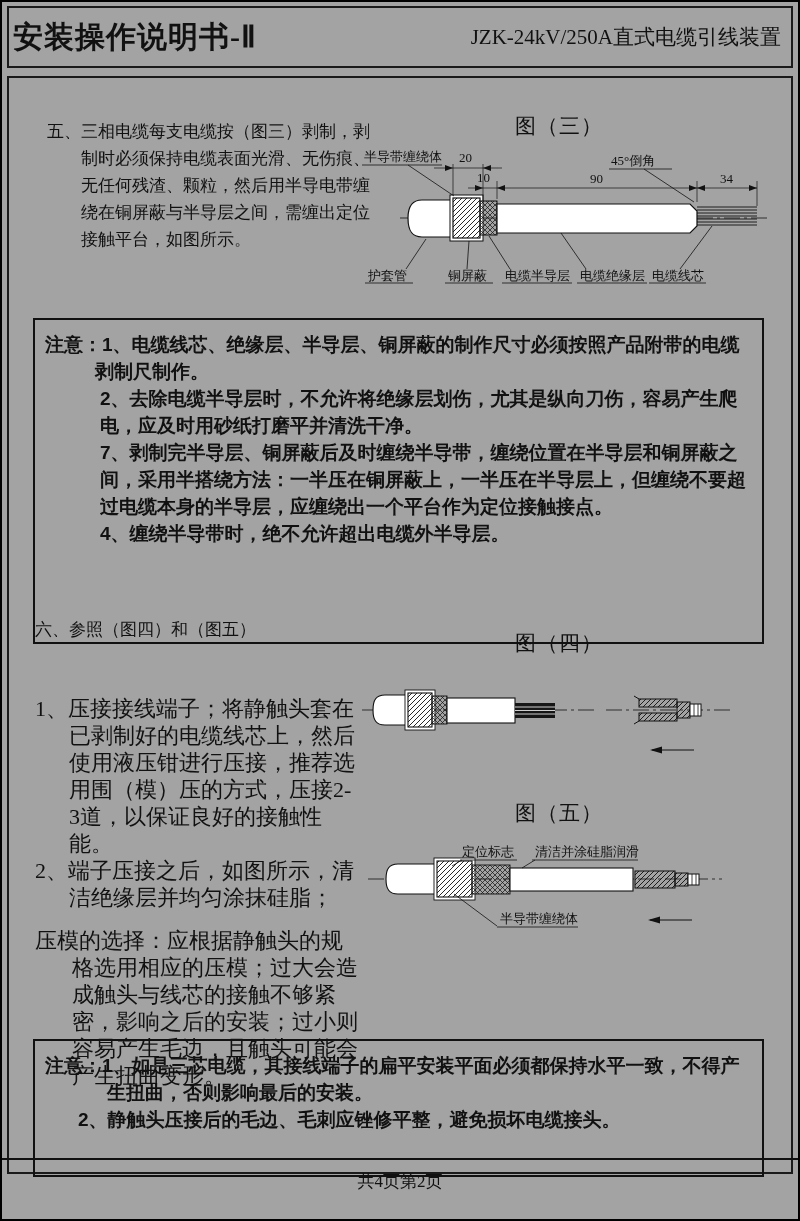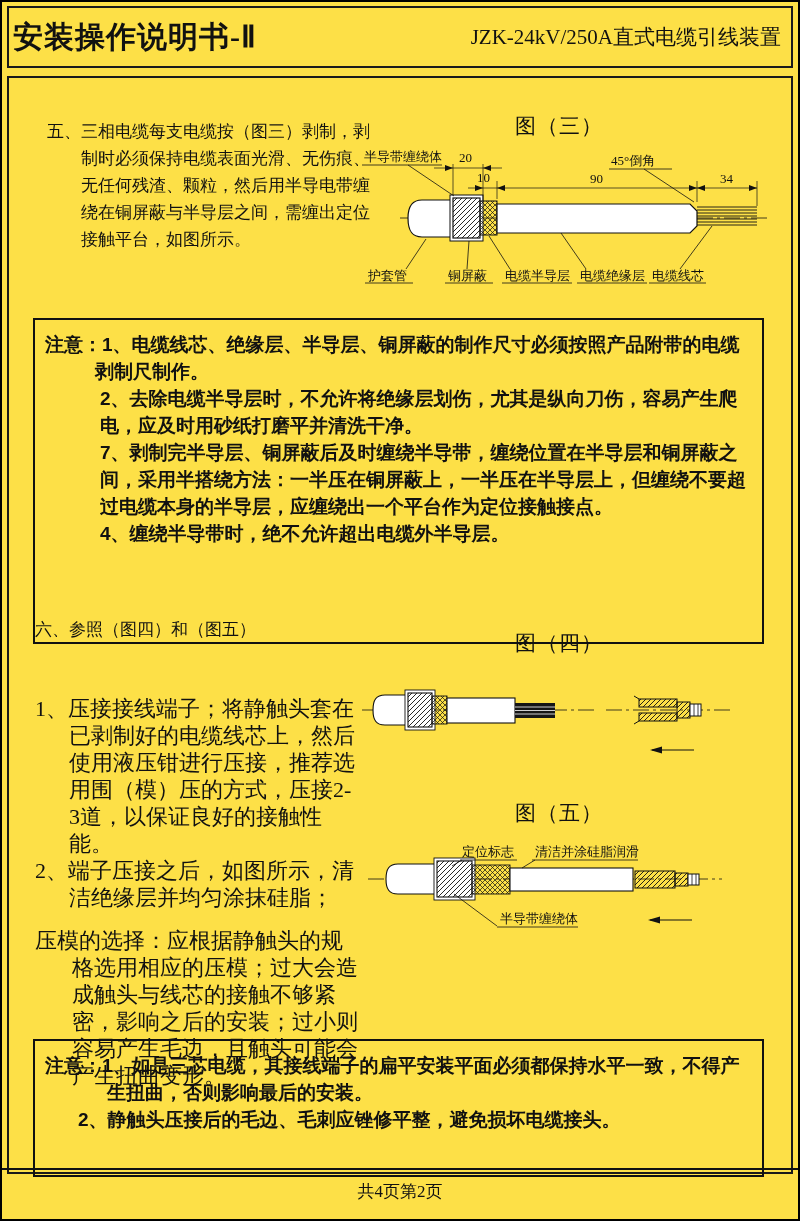--- a/index.html
+++ b/index.html
@@ -1,23 +1,23 @@
 <!DOCTYPE html>
 <html><head>
 <meta charset="utf-8">
 <style>
   html,body{margin:0;padding:0;background:#fff;}
-  .page{position:relative;width:800px;height:1221px;background:#fde047;border:2px solid #000;
+  .page{position:relative;width:800px;height:1221px;background:#a3a3a3;border:2px solid #000;
         box-sizing:border-box;font-family:"Liberation Serif",serif;color:#111;overflow:hidden;}
   .hdr{position:absolute;left:5px;top:4px;right:5px;height:62px;border:2px solid #1a1a1a;
        box-sizing:border-box;display:flex;align-items:center;justify-content:space-between;}
   .hdr-title{font-size:30px;font-weight:bold;padding-left:4px;letter-spacing:1px;}
   .hdr-sub{font-size:21px;padding-right:10px;}
   .content{position:absolute;left:5px;top:74px;right:5px;bottom:45px;border:2px solid #1a1a1a;box-sizing:border-box;}
-  .footer{position:absolute;left:0;right:0;bottom:6px;height:43px;border-top:2px solid #111;
+  .footer{position:absolute;left:0;right:0;bottom:16px;height:43px;border-top:2px solid #111;
           display:flex;align-items:center;justify-content:center;font-size:17px;}
   .sec5{position:absolute;left:33px;top:104px;width:326px;font-size:17px;line-height:27px;
         padding-left:34px;text-indent:-34px;box-sizing:border-box;margin:12px;}
   .fig-title{position:absolute;width:120px;text-align:center;font-size:21px;letter-spacing:1px;}
   .ft3{left:497px;top:110px;} .ft4{left:497px;top:627px;} .ft5{left:497px;top:797px;}
   .figsvg{position:absolute;}
   .f3{left:358px;top:138px;} .f4{left:358px;top:658px;} .f5{left:358px;top:828px;}
   .notice{position:absolute;left:31px;width:731px;border:2px solid #111;box-sizing:border-box;
           font-family:"Liberation Sans",sans-serif;font-weight:bold;font-size:19px;line-height:27px;
           padding:11px 10px;overflow:hidden;}

